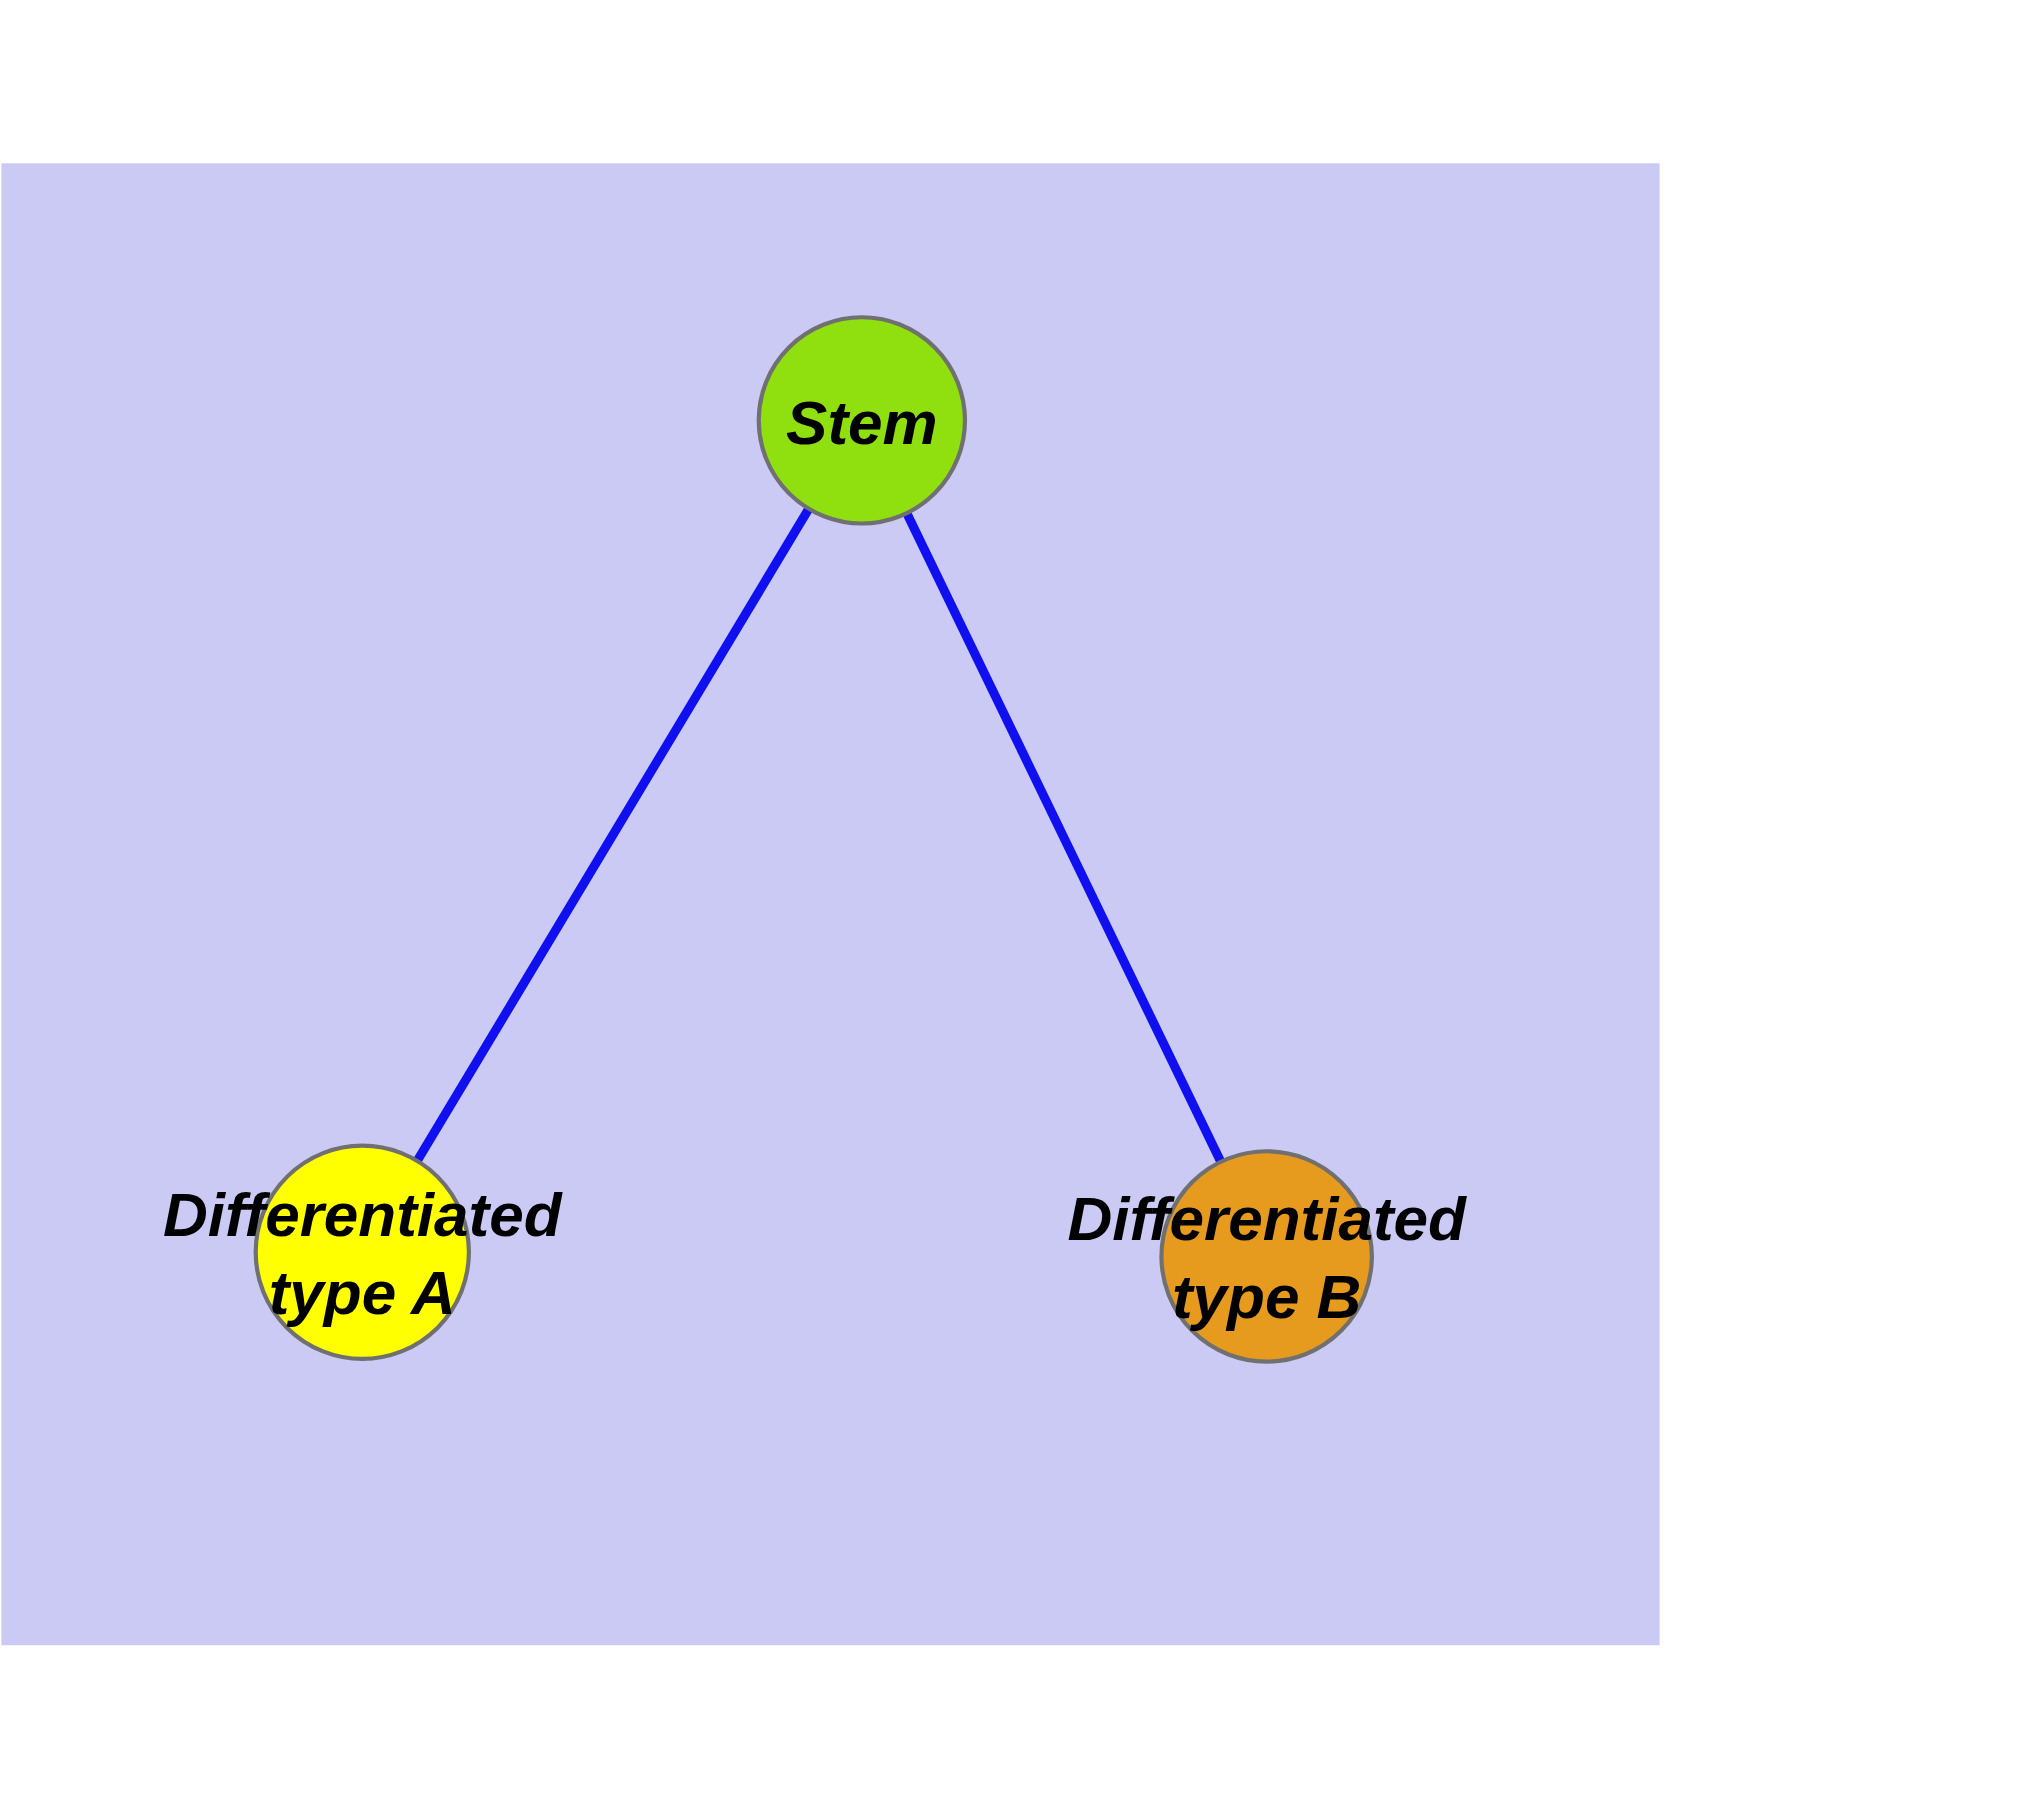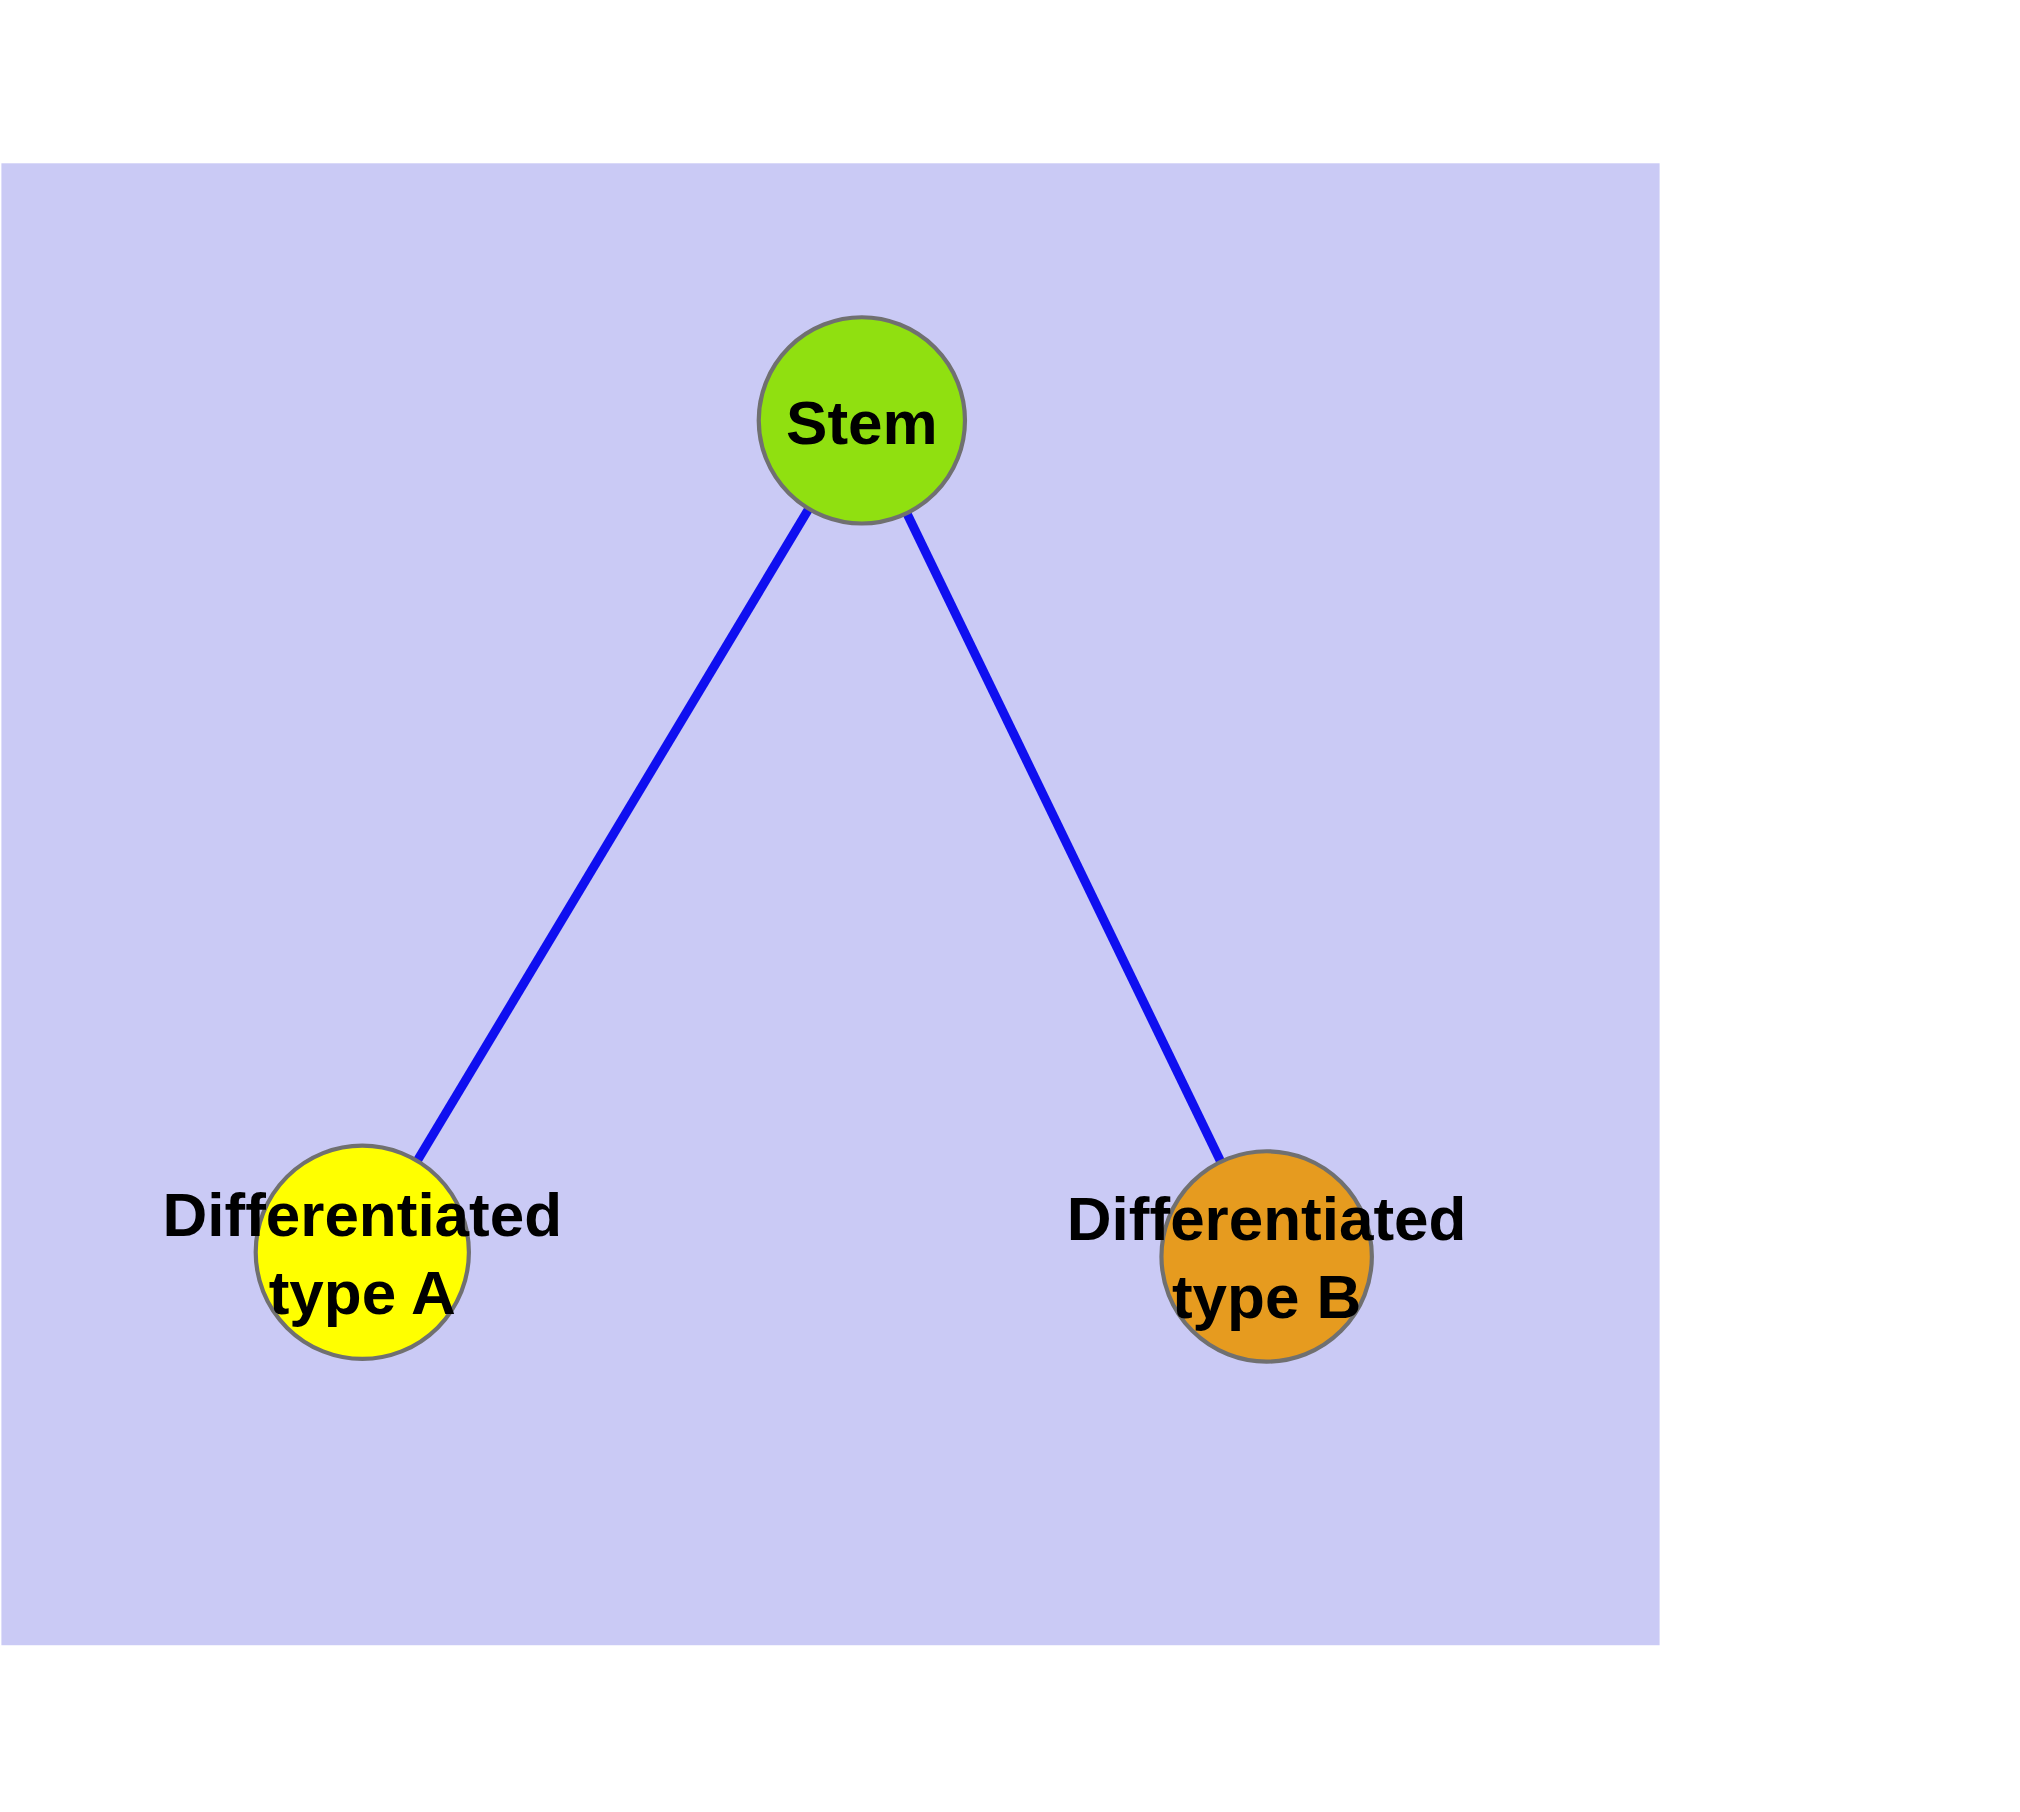--- a/index.html
+++ b/index.html
@@ -6,20 +6,21 @@
     margin: 0;
     padding: 0;
     background: #ffffff;
     width: 100%;
     height: 100%;
   }
   .diagram-wrap {
     width: 1661px;
     height: 1812px;
     position: relative;
+    font-style: italic;
   }
   svg {
     display: block;
     width: 100%;
     height: 100%;
   }
   .node-label {
     font-family: "Liberation Sans", "DejaVu Sans", sans-serif;
     font-weight: bold;
     text-anchor: middle;

